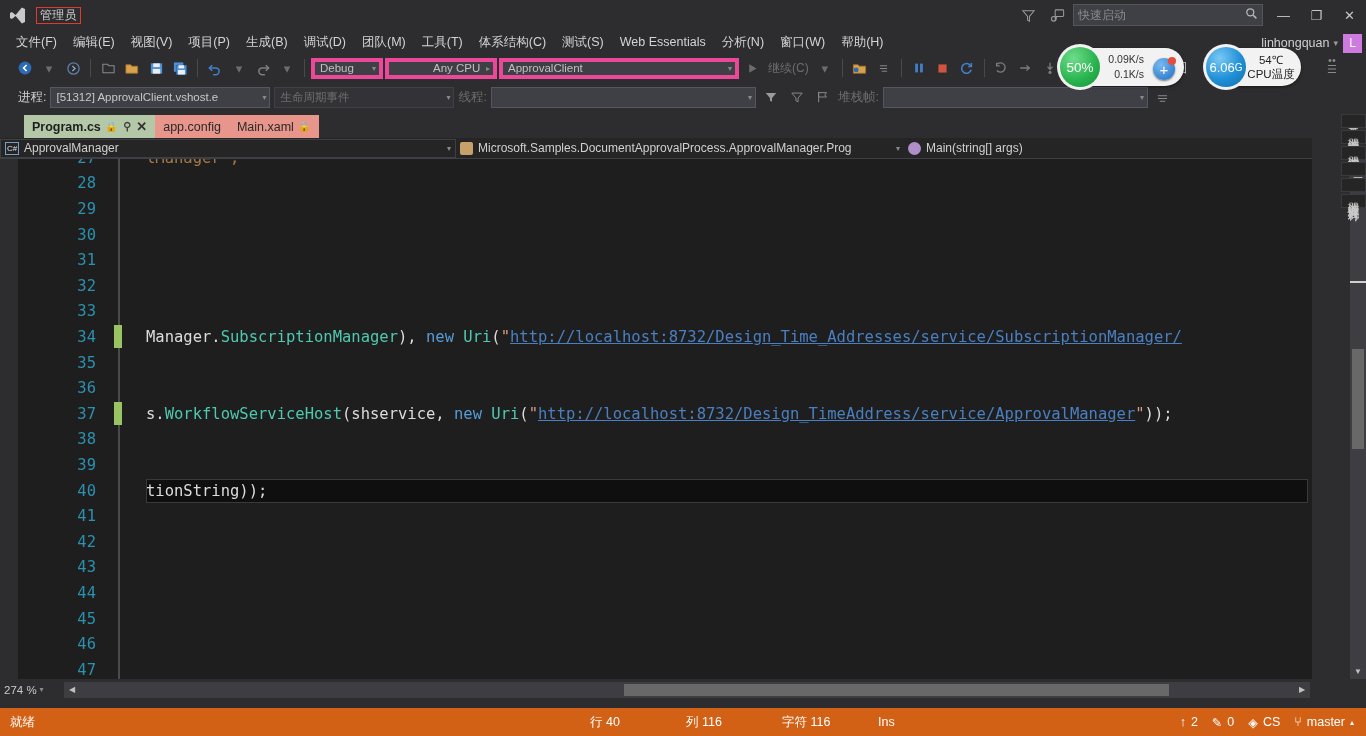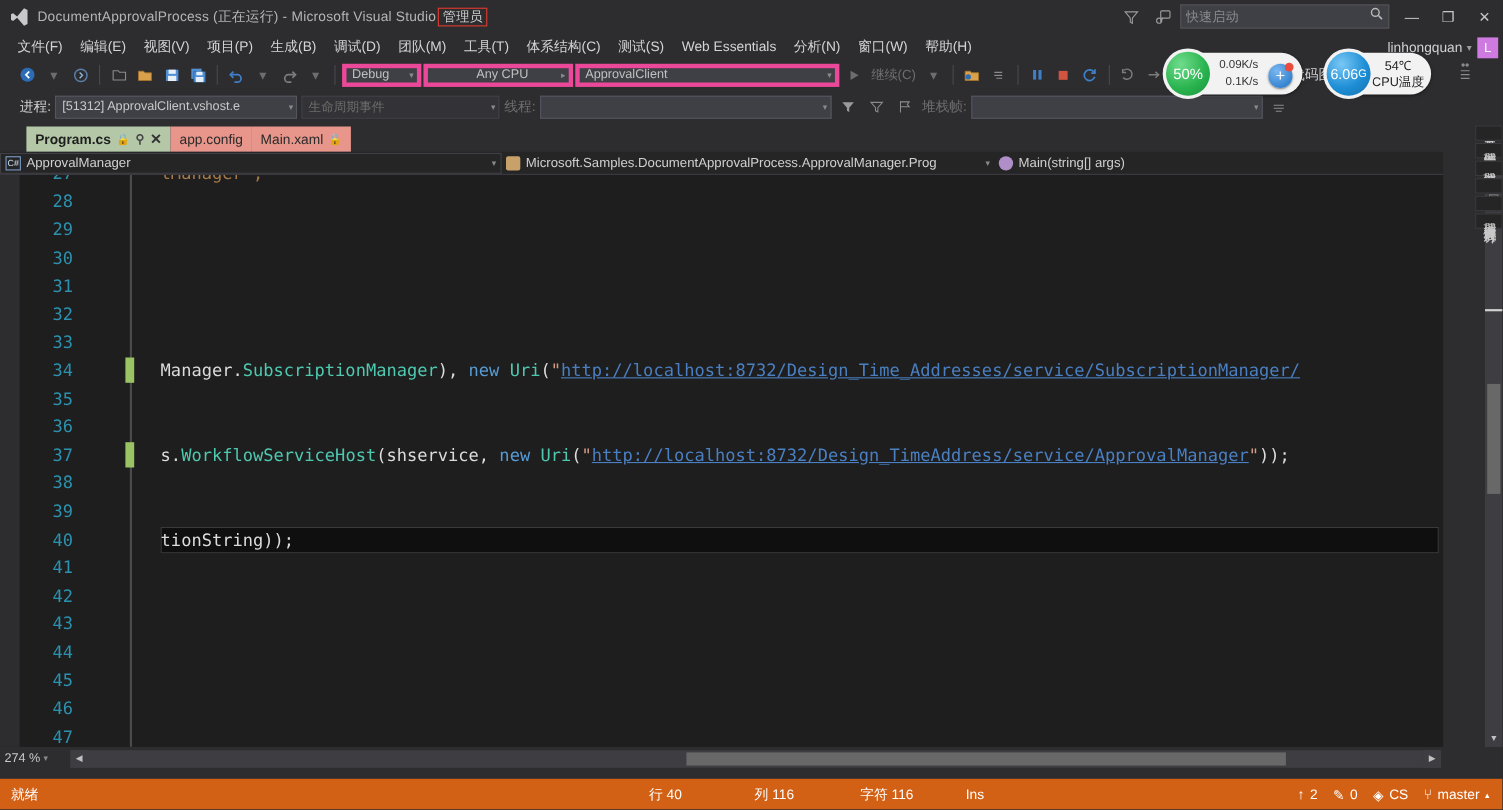--- a/index.html
+++ b/index.html
@@ -73,21 +73,21 @@
   .tb.dim { color: #6d6d6d; }
   .sep { width: 1px; height: 18px; background: #484850; margin: 0 4px; }
   .combo {
     height: 21px; background: #3f3f46; border: 4px solid #ec4899;
     display: flex; align-items: center; padding: 0 3px 0 5px;
     font-size: 11.5px; color: #c0c0c0;
   }
   .combo .cv { flex: 1; white-space: nowrap; overflow: hidden; }
   .combo .ar { color: #8a8a8a; font-size: 8px; padding-left: 4px; }
   .combo.w-debug { width: 72px; }
-  .combo.w-cpu { width: 136px; padding-left: 44px; }
+  .combo.w-cpu { width: 112px; padding-left: 44px; }
   .combo.w-start { width: 240px; }
   .run-label { font-size: 12px; color: #6d6d6d; padding: 0 3px; }
   .codemap { font-size: 12.5px; color: #d0d0d0; padding: 0 4px; }
 
   
   .procbar {
     position: absolute; top: 82px; left: 0; width: 1366px; height: 30px;
     display: flex; align-items: center; padding-left: 18px; gap: 4px;
   }
   .pb-label { font-size: 12.5px; color: #cfcfcf; white-space: nowrap; }
@@ -149,21 +149,21 @@
     position: absolute; top: 159px; left: 0; width: 1312px; height: 520px;
     background: #1e1e1e; overflow: hidden;
   }
   .ed-indicator { position: absolute; left: 0; top: 0; width: 18px; height: 520px; background: #2d2d30; }
   .ed-gutter { position: absolute; left: 18px; top: 0; width: 100px; height: 520px; background: #1e1e1e; }
   .ed-trackbar { position: absolute; left: 118px; top: 0; width: 2px; height: 520px; background: #4a4a4a; }
   .ed-code { position: absolute; left: 120px; top: 0; right: 0; height: 520px; }
 
   .code-row { position: relative; height: 25.6px; display: flex; align-items: center; }
   .lnum {
-    position: absolute; left: 18px; width: 78px; text-align: center;
+    position: absolute; left: 18px; width: 78px; text-align: right;
     font-family: "DejaVu Sans Mono", monospace; font-size: 15.5px; color: #2b91af;
   }
   .chg {
     position: absolute; left: 114px; width: 8px; height: 23px; background: #9ac464;
   }
   .ctext {
     position: absolute; left: 146px; white-space: pre;
     font-family: "DejaVu Sans Mono", monospace; font-size: 15.5px; color: #dcdcdc;
   }
   .cur-line {
@@ -290,21 +290,20 @@
 
 <div class="app">
 
   <div class="titlebar">
     <div class="vs-logo">
       <svg viewBox="0 0 24 24">
           <path d="M17.5 2 9.6 11.3 4.9 7.6 2.5 8.8v6.4l2.4 1.2 4.7-3.7 7.9 9.3 4-1.9V3.9z" fill="#c9c9c9"></path>
         </svg>
     </div>
     <div class="title-text">
-      <span>DocumentApprovalProcess (正在运行) - Microsoft Visual Studio</span>
       <span class="admin-tag">管理员</span>
     </div>
     <div class="title-right">
       <div class="ticon">
         <svg width="15" height="15" viewBox="0 0 16 16">
             <path d="M2 3h12l-5 6v5l-2-1V9z" fill="none" stroke="#9a9a9a" stroke-width="1.1"></path>
           </svg>
       </div>
       <div class="ticon">
         <svg width="16" height="15" viewBox="0 0 16 16">

